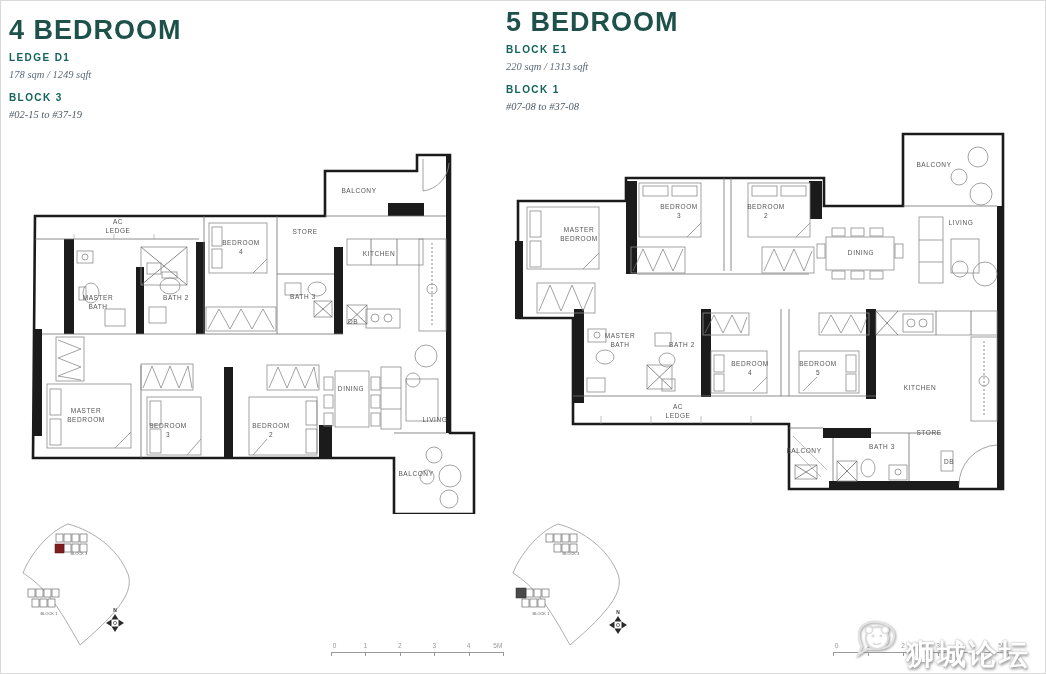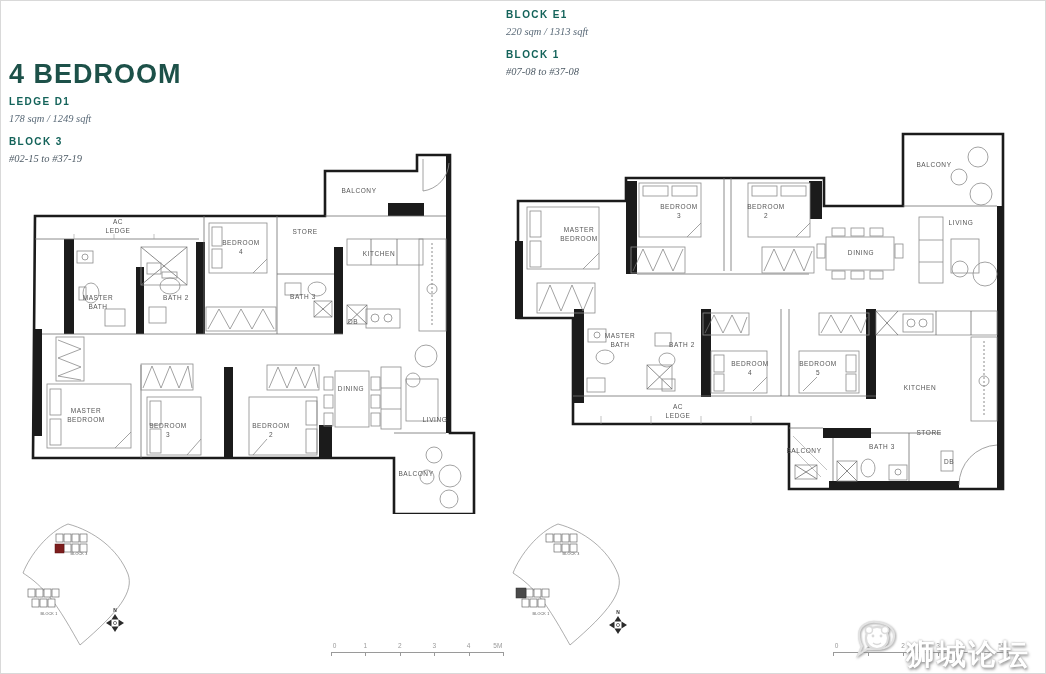--- a/index.html
+++ b/index.html
@@ -40,28 +40,29 @@
   .wm .txt{font-size:29px;font-weight:700;letter-spacing:2px;color:#ffffff;
            text-shadow:0 0 2px rgba(150,150,150,.9),1px 2px 3px rgba(120,120,120,.75);
            font-family:"Liberation Sans",sans-serif;margin-top:32px;}
   .wmlogo{filter:drop-shadow(1px 1px 1px rgba(130,130,130,.8));}
 </style>
 </head>
 <body>
 
 <div id="stage">
 
-  <div class="hdr" style="left:8px;top:16px;margin-top:44px;">
+  <div class="hdr" style="left:8px;top:16px;">
     <h1 class="title">4 BEDROOM</h1>
     <div class="type">LEDGE D1</div>
     <div class="area">178 sqm / 1249 sqft</div>
     <div class="block">BLOCK 3</div>
     <div class="units">#02-15 to #37-19</div>
   </div>
   <div class="hdr" style="left:505px;top:8px;">
+    <h1 class="title">5 BEDROOM</h1>
     <div class="type">BLOCK E1</div>
     <div class="area">220 sqm / 1313 sqft</div>
     <div class="block">BLOCK 1</div>
     <div class="units">#07-08 to #37-08</div>
   </div>
 
   <svg class="plan" style="left:28px;top:138px;" width="460" height="375" viewBox="0 0 460 375">
     <path class="wall" d="M6,77 H296 V32 H388 V16 H421 V294 H445 V375 H365 V319 H4 Z"></path>
     <rect class="bar" x="35" y="100" width="10" height="95"></rect>
     <rect class="bar" x="107" y="128" width="8" height="67"></rect>

